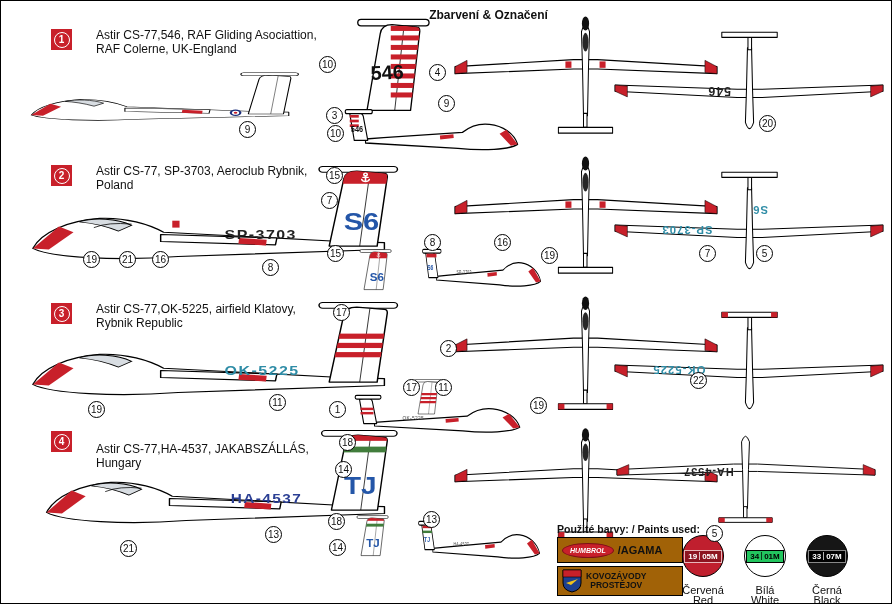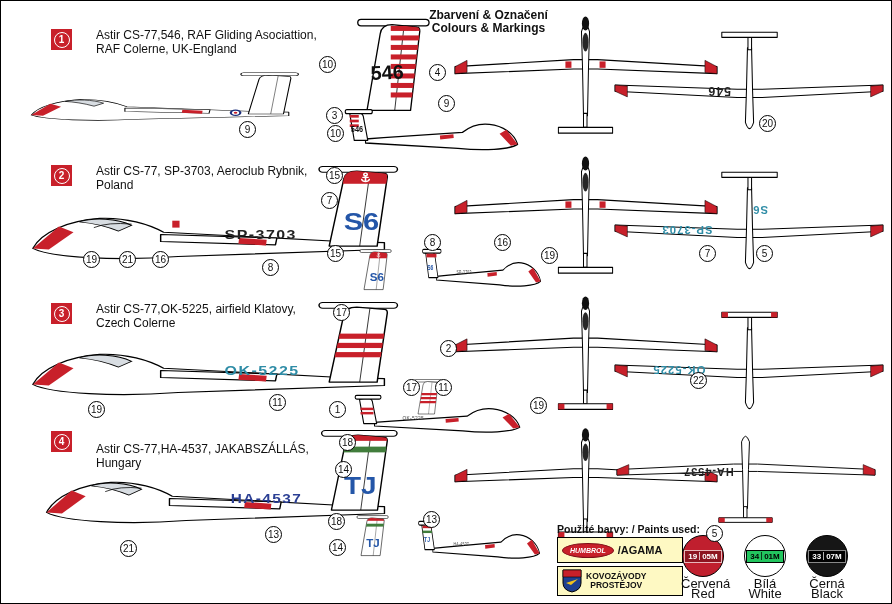--- a/index.html
+++ b/index.html
@@ -37,35 +37,35 @@
   .fus-black{fill:#222;} .fus-teal{fill:var(--teal);} .fus-navy{fill:#2b3f94;}
   .plan-code{font-size:12px;font-weight:bold;fill:#222;letter-spacing:1px;}
   .plan-teal{fill:var(--teal);}
   .plan-sm{font-size:11px;}
   .tiny-code{font-size:4.5px;fill:#444;letter-spacing:.3px;}
   .small-fin-code{font-size:6.5px;font-weight:bold;fill:#111;}
   .small-fin-blue{fill:var(--blue);}
   
   .paints-label{font-size:10.5px;font-weight:bold;}
   .brandbox{border:1.5px solid #000;display:flex;align-items:center;gap:4px;
-    padding:0 4px;box-sizing:border-box;background:#fef9c3;}
+    padding:0 4px;box-sizing:border-box;background:#a16207;}
   .hoval{background:var(--red);color:#fff;border-radius:50%/50%;
     font-size:7px;font-weight:bold;font-style:italic;padding:3px 7px;border:1px solid #7d0f18;}
   .agama{font-size:11px;font-weight:bold;}
   .kptext{display:flex;flex-direction:column;font-size:8.5px;font-weight:bold;line-height:9.5px;align-items:center;}
   .swatch{width:44px;text-align:center;}
   .circle{width:40px;height:40px;border-radius:50%;border:1px solid #000;
     display:flex;align-items:center;justify-content:center;margin:0 auto;}
   .sw0{background:#c01f2e;} .sw1{background:#fff;} .sw2{background:#161616;}
   .band{font-size:8px;font-weight:bold;display:flex;gap:2px;padding:1px 3px;border:1px solid #000;align-items:center;}
   .b0{color:#fff;background:#8d1420;border-color:#e9b6ba;}
   .b1{color:#000;background:#22c55e;border-color:#000;}
   .b2{color:#fff;background:#000;border-color:#888;}
   .bdiv{width:1px;height:8px;background:currentColor;opacity:.7;}
-  .cap{font-size:13px;line-height:10px;margin-top:2px;}
+  .cap{font-size:11px;line-height:10px;margin-top:8px;}
 </style>
 </head>
 <body>
 
 <div class="page">
 
   <svg width="0" height="0" style="position:absolute" aria-hidden="true">
     <defs>
       <path id="finOutline" d="M0,70 L10,12 Q11,5 19,5 L38,7 Q40,7 40,10 L33,70 Z"></path>
       <clipPath id="finClip">
@@ -109,21 +109,20 @@
       </g>
       <g id="anchor" fill="none" stroke="#fff" stroke-width="1.1" stroke-linecap="round">
         <circle cx="0" cy="-3" r="1.2"></circle>
         <path d="M0,-1.8 L0,3.2 M-2.6,1.2 A2.7,2.7 0 0 0 2.6,1.2 M-1.8,-0.6 L1.8,-0.6"></path>
       </g>
     </defs>
   </svg>
 
   <div class="title">
     <div>Zbarvení &amp; Označení</div>
-    <div>Colours &amp; Markings</div>
   </div>
 
   <div class="badge" style="left:50px;top:28px">
     <span class="ring">1</span>
   </div>
   <div class="desc" style="left:95px;top:27px">
     <div>Astir CS-77,546, RAF Gliding Asociattion,</div>
     <div>RAF Colerne, UK-England</div>
   </div>
 
@@ -253,21 +252,21 @@
   <div class="co" style="left:493px;top:233px">16</div>
   <div class="co" style="left:540px;top:246px">19</div>
   <div class="co" style="left:698px;top:244px">7</div>
   <div class="co" style="left:755px;top:244px">5</div>
 
   <div class="badge" style="left:50px;top:302px">
     <span class="ring">3</span>
   </div>
   <div class="desc" style="left:95px;top:301px">
     <div>Astir CS-77,OK-5225, airfield Klatovy,</div>
-    <div>Czech Colerne</div>
+    <div>Rybnik Republic</div>
   </div>
 
   <svg class="abs" style="left:26px;top:298px" width="385" height="120" viewBox="0 0 265 104" preserveAspectRatio="none">
     <g transform="translate(0,24)">
         <use href="#sideBody"></use>
       </g>
     <g transform="translate(208,2)">
       <use href="#finShape"></use>
       <g clip-path="url(#finClip)">
         <rect x="0" y="28" width="42" height="4.5" class="red"></rect>

